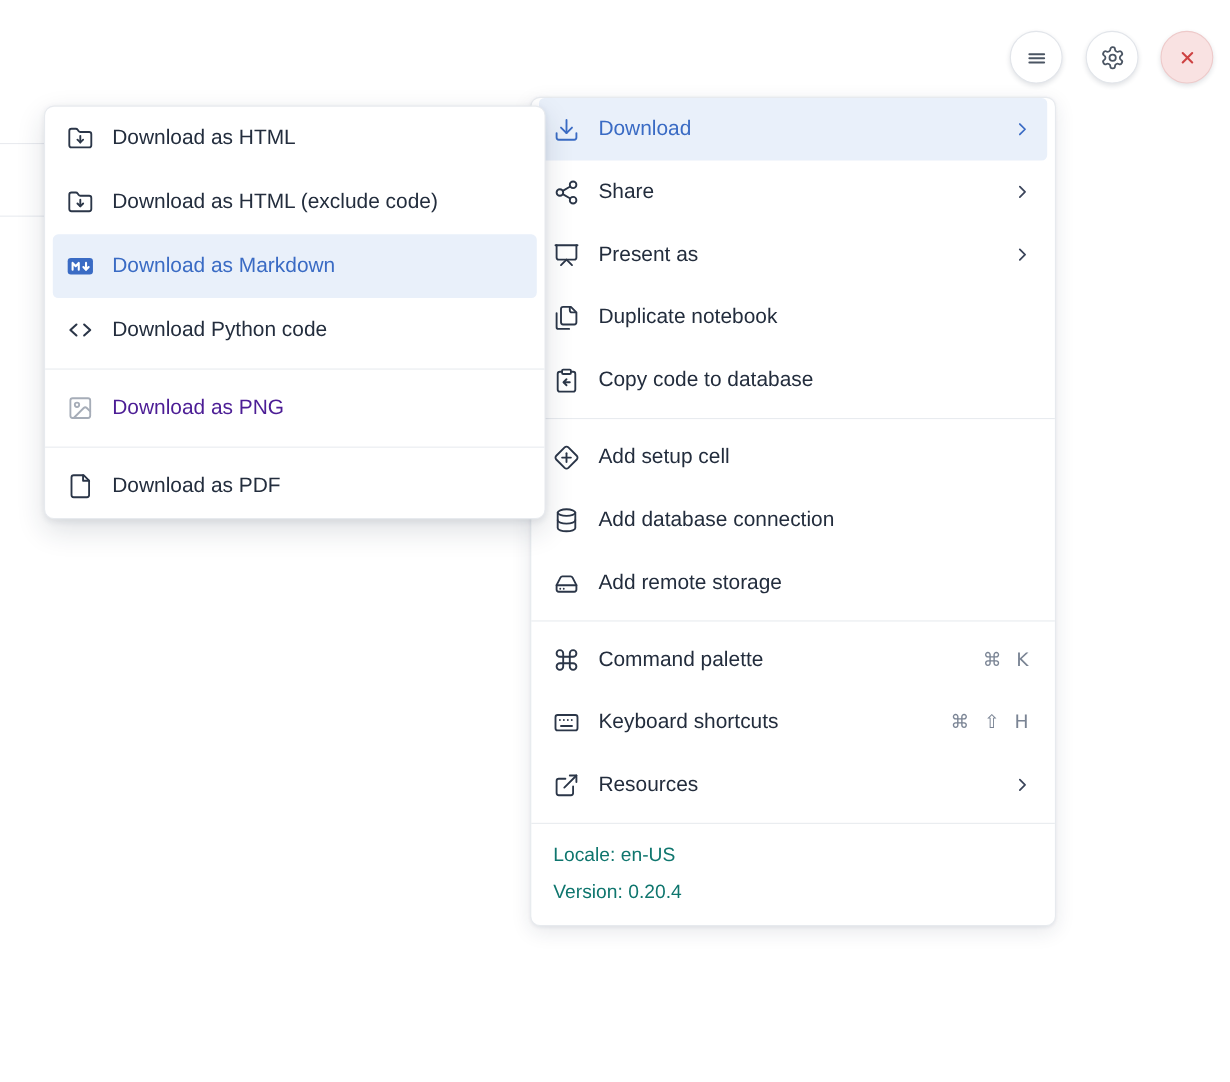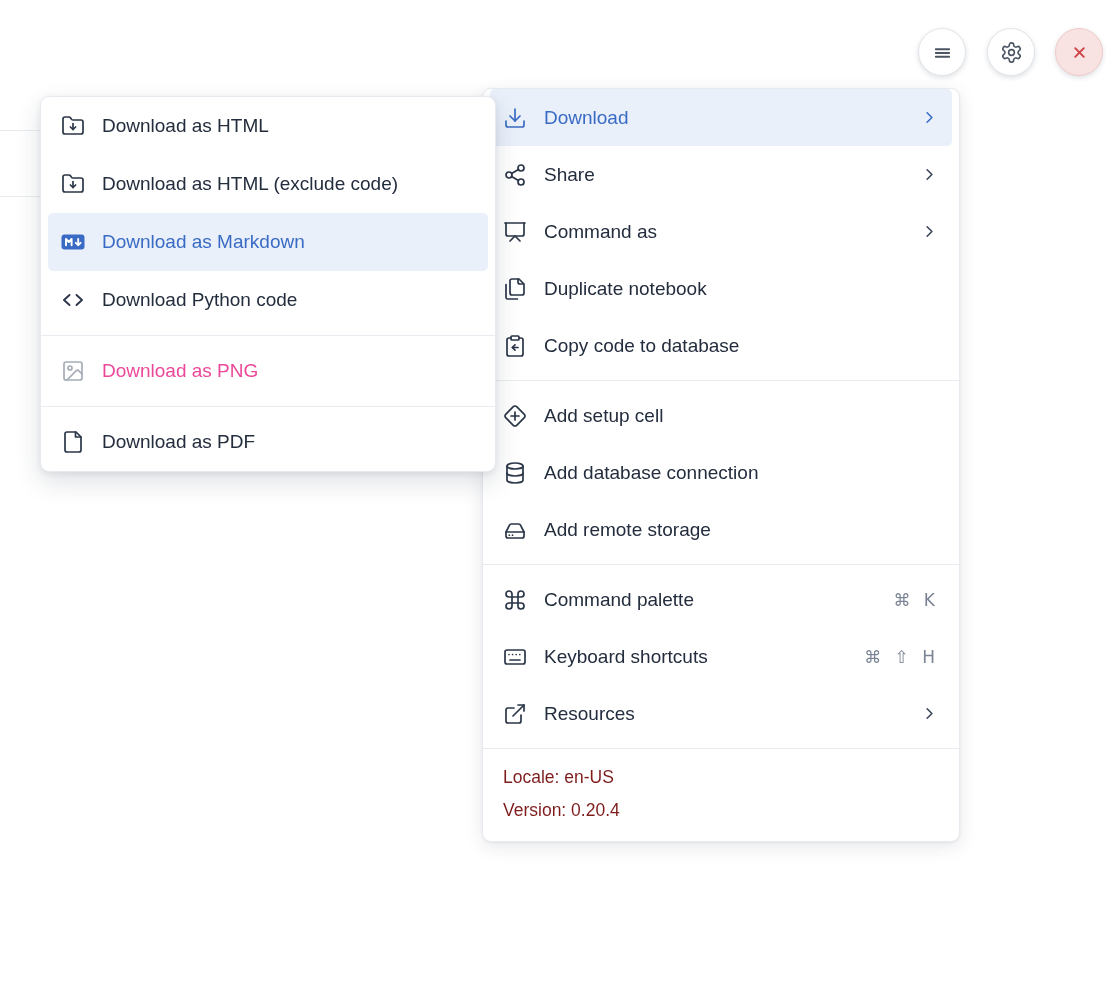--- a/index.html
+++ b/index.html
@@ -47,34 +47,34 @@
     display:flex; align-items:center; height:57px;
     margin:0 7px; padding:0 13px; gap:17px;
     border-radius:5px; color:#232d3d; font-size:19px; cursor:pointer;
   }
   #download-submenu .menu-item { height:58px; }
   .menu-item .icon { width:24px; height:24px; flex:0 0 24px; display:flex; color:#2b3648; }
   .menu-item .icon svg { width:100%; height:100%; }
   .menu-item .label { white-space:nowrap; }
   .menu-item.highlighted { background:#e9f0fa; color:#3a6bc4; }
   .menu-item.highlighted .icon, .menu-item.highlighted .chevron { color:#3a6bc4; }
-  .menu-item.disabled { color:#ec4899; cursor:default; }
+  .menu-item.disabled { color:#4c1d95; cursor:default; }
   .menu-item.disabled .icon { color:#a6adb8; }
   .spacer { flex:1 1 auto; }
   .chevron { width:19px; height:19px; flex:0 0 19px; color:#3a445a; display:flex; }
   .chevron svg { width:100%; height:100%; }
   .shortcut {
     font-size:17px; color:#7a8494; letter-spacing:4px; white-space:nowrap;
     font-family:"DejaVu Sans", sans-serif;
   }
   .divider { height:1px; background:#e8ebef; margin:6px 0; }
 
   .menu-footer {
     border-top:1px solid #e8ebef; margin-top:6px;
-    padding:12px 20px 14px; color:#7f1d1d; font-size:17.5px;
+    padding:12px 20px 14px; color:#0f766e; font-size:17.5px;
   }
   .menu-footer div { line-height:33px; }
 </style>
 </head>
 <body>
 
 <div class="bg-line" id="bg-line-1"></div>
 <div class="bg-line" id="bg-line-2"></div>
 
 <div class="circle-btn" id="btn-menu">
@@ -138,21 +138,21 @@
   </div>
 
   <div class="menu-item">
     <span class="icon">
       <svg viewBox="0 0 24 24" fill="none" stroke="currentColor" stroke-width="1.7" stroke-linecap="round" stroke-linejoin="round">
           <path d="M2 3h20"></path>
           <path d="M21 3v11a2 2 0 0 1-2 2H5a2 2 0 0 1-2-2V3"></path>
           <path d="m7 21 5-5 5 5"></path>
         </svg>
     </span>
-    <span class="label">Command as</span>
+    <span class="label">Present as</span>
     <span class="spacer"></span>
     <span class="chevron">
       <svg viewBox="0 0 24 24" fill="none" stroke="currentColor" stroke-width="2" stroke-linecap="round" stroke-linejoin="round">
           <path d="m9 6 6 6-6 6"></path>
         </svg>
     </span>
   </div>
 
   <div class="menu-item">
     <span class="icon">

